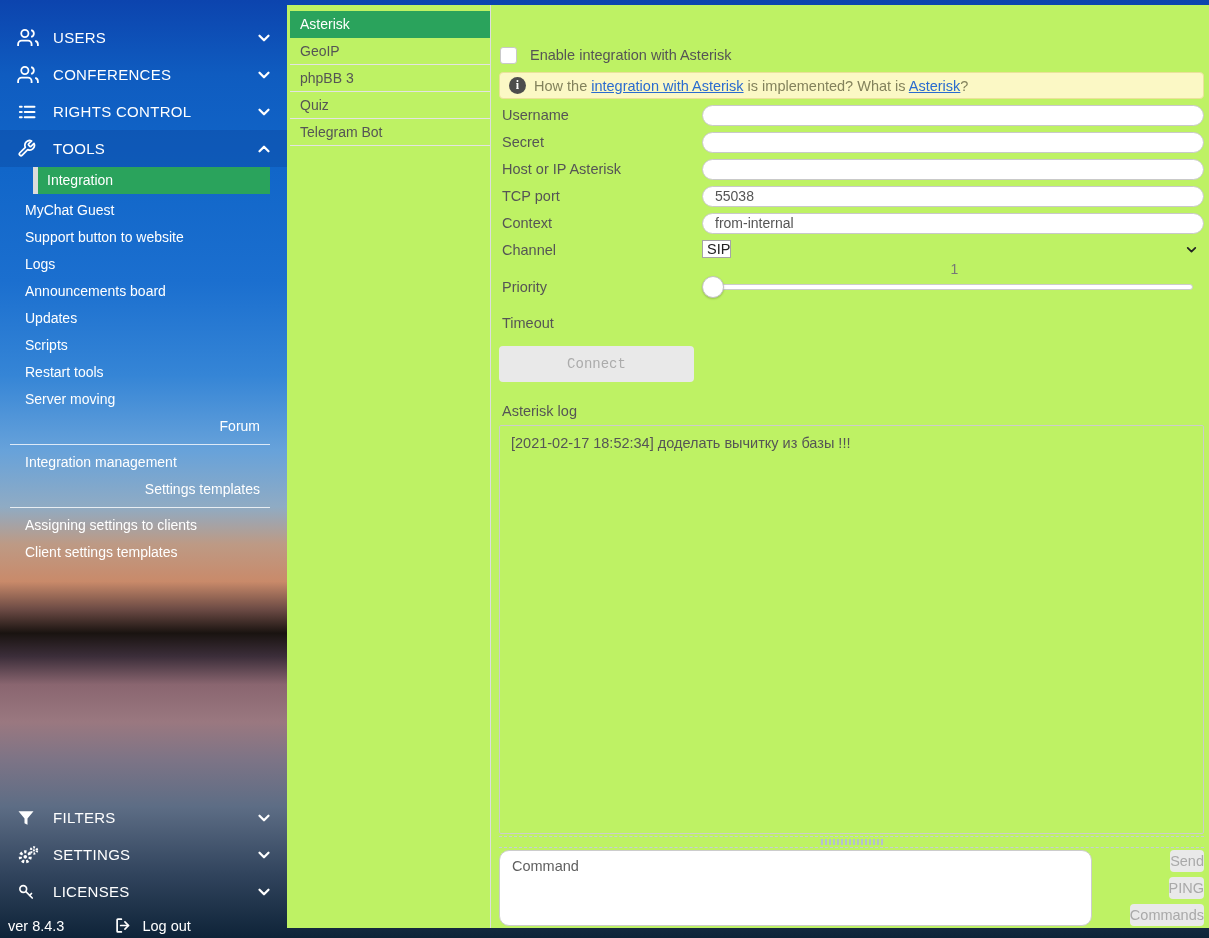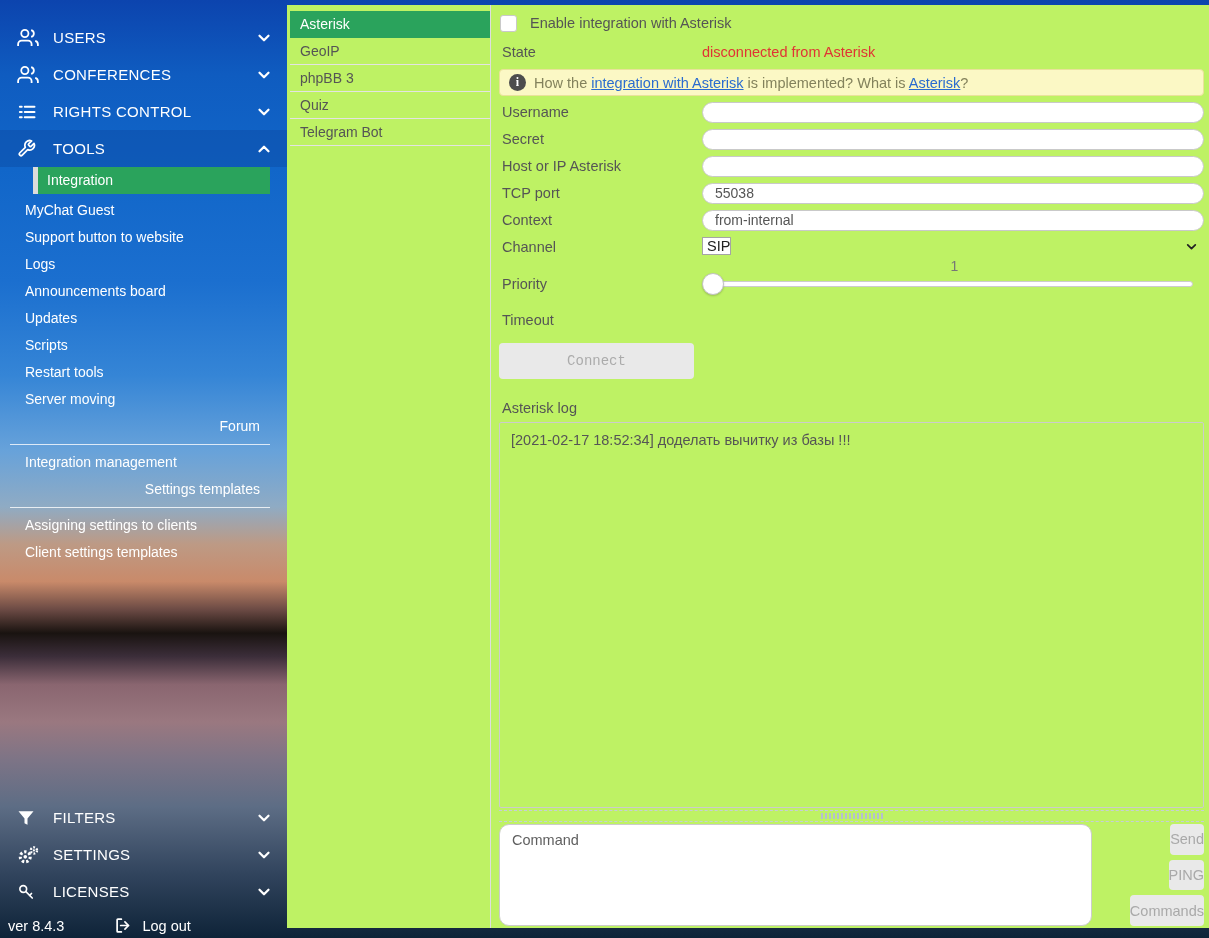--- a/index.html
+++ b/index.html
@@ -54,21 +54,21 @@
 
   
   .tabcol { width:204px; flex:none; border-right:1px solid #dedede; padding:6px 0 0 3px; }
   .tab {
     height:27px; line-height:26px; padding-left:10px; font-size:14px; color:#555;
     border-bottom:1px solid #e3e3e3; cursor:pointer;
   }
   .tab.selected { background:#2aa35c; color:#fff; border-bottom-color:#2aa35c; }
 
   
-  .content { flex:1; display:flex; flex-direction:column; padding:8px 5px 0 8px; min-width:0; }
+  .content { flex:1; display:flex; flex-direction:column; padding:8px 5px 0 8px; min-width:0;margin-top:32px; }
 
   .chk-row { display:flex; align-items:center; height:20px; flex:none; }
   .chk {
     appearance:none; -webkit-appearance:none; width:17px; height:17px;
     border:1px solid #c9c9c9; border-radius:3px; background:#fff; cursor:pointer; margin-left:1px;
   }
   .chk-label { margin-left:13px; font-size:14.5px; color:#555; }
 
   .state-row { display:flex; align-items:center; height:20px; margin-top:9px; flex:none; }
   .flabel { width:203px; flex:none; font-size:14.5px; color:#555; padding-left:3px; }
@@ -124,21 +124,21 @@
     flex:1; margin-top:6px; border:1px solid #ccc; border-radius:2px;
     padding:9px 11px; font-size:14.5px; color:#555; overflow:auto; min-height:0;
   }
 
   .splitter { flex:none; height:12px; border-top:1px dashed #c6cdd8; border-bottom:1px dashed #c6cdd8; margin-top:2px; cursor:row-resize; }
   .grip {
     width:62px; height:6px; margin:2px auto 0;
     background:repeating-linear-gradient(90deg,#b4bfce 0 2px,transparent 2px 4px);
   }
 
-  .cmd-area { flex:none; display:flex; margin-top:2px; height:104px; padding-bottom:2px; gap:6px; }
+  .cmd-area { flex:none; display:flex; margin-top:2px; height:78px; padding-bottom:2px; gap:6px; }
   .cmd-input {
     flex:1; border:1px solid #ccc; border-radius:10px; padding:7px 12px;
     font-size:14.5px; color:#555; resize:none; outline:none;
     font-family:"Liberation Sans", sans-serif;
   }
   .cmd-input::placeholder { color:#5f5f5f; opacity:1; }
   .cmd-btns { flex:none; width:106px; display:flex; flex-direction:column; gap:5px;align-items:flex-end; }
   .cmd-btns button {
     flex:1; border:none; border-radius:4px; background:#e9e9e9; color:#a9a9a9;
     font-size:14.5px; cursor:default; font-family:"Liberation Sans", sans-serif;
@@ -309,24 +309,20 @@
     <div class="tab">Telegram Bot</div>
   </div>
 
   <div class="content">
 
     <div class="chk-row">
       <input type="checkbox" class="chk" style="">
       <span class="chk-label">Enable integration with Asterisk</span>
     </div>
 
-    <div class="state-row">
-      <span class="flabel">State</span>
-      <span class="state-val">disconnected from Asterisk</span>
-    </div>
 
     <div class="infobar">
       <span class="info-icon">i</span>
       <span>
         <span>How the </span><a>integration with Asterisk</a><span> is implemented? What is </span><a>Asterisk</a><span>?</span>
       </span>
     </div>
 
     <div class="frow">
       <span class="flabel">Username</span>

